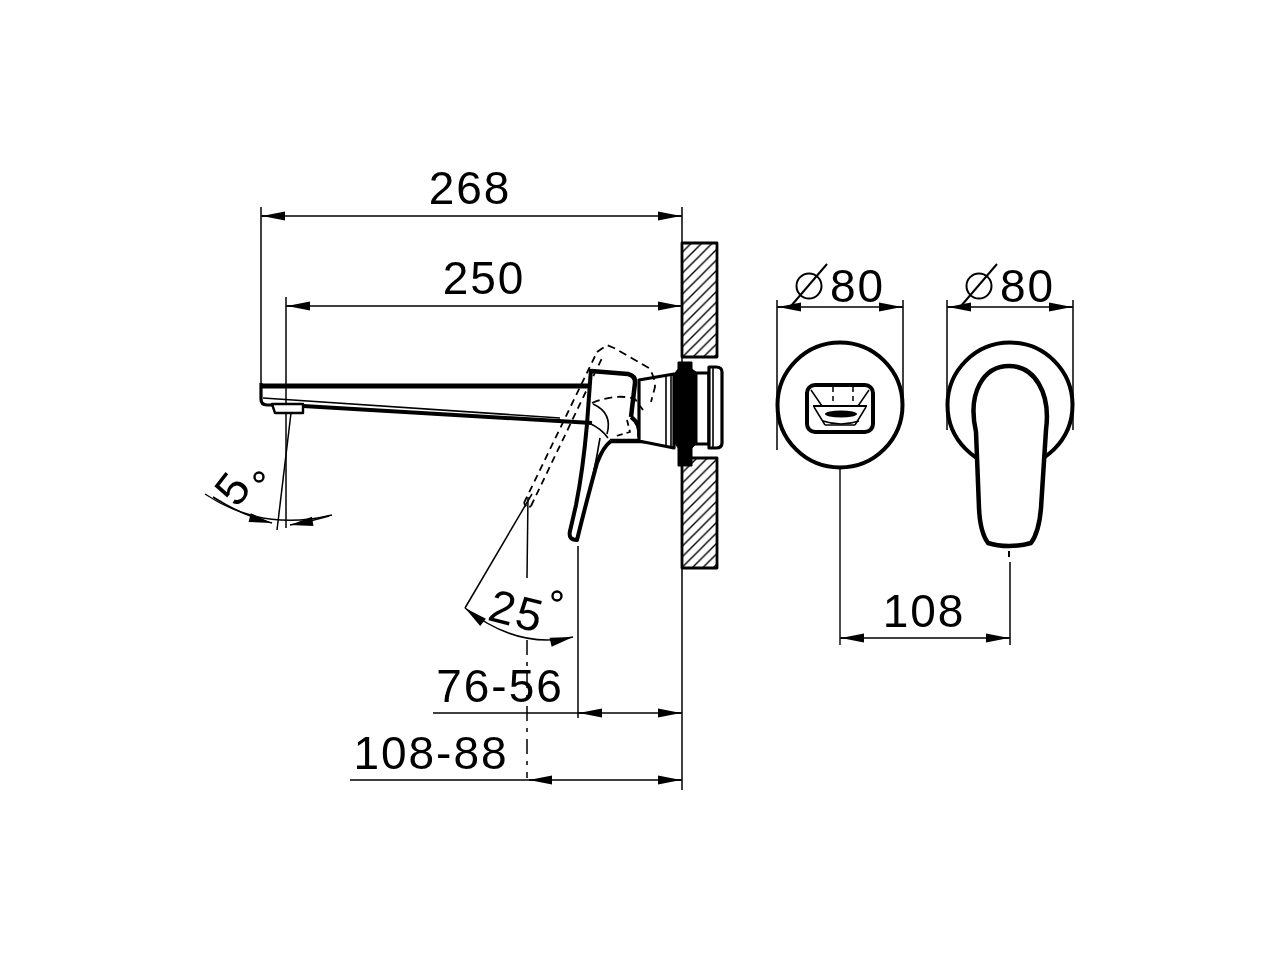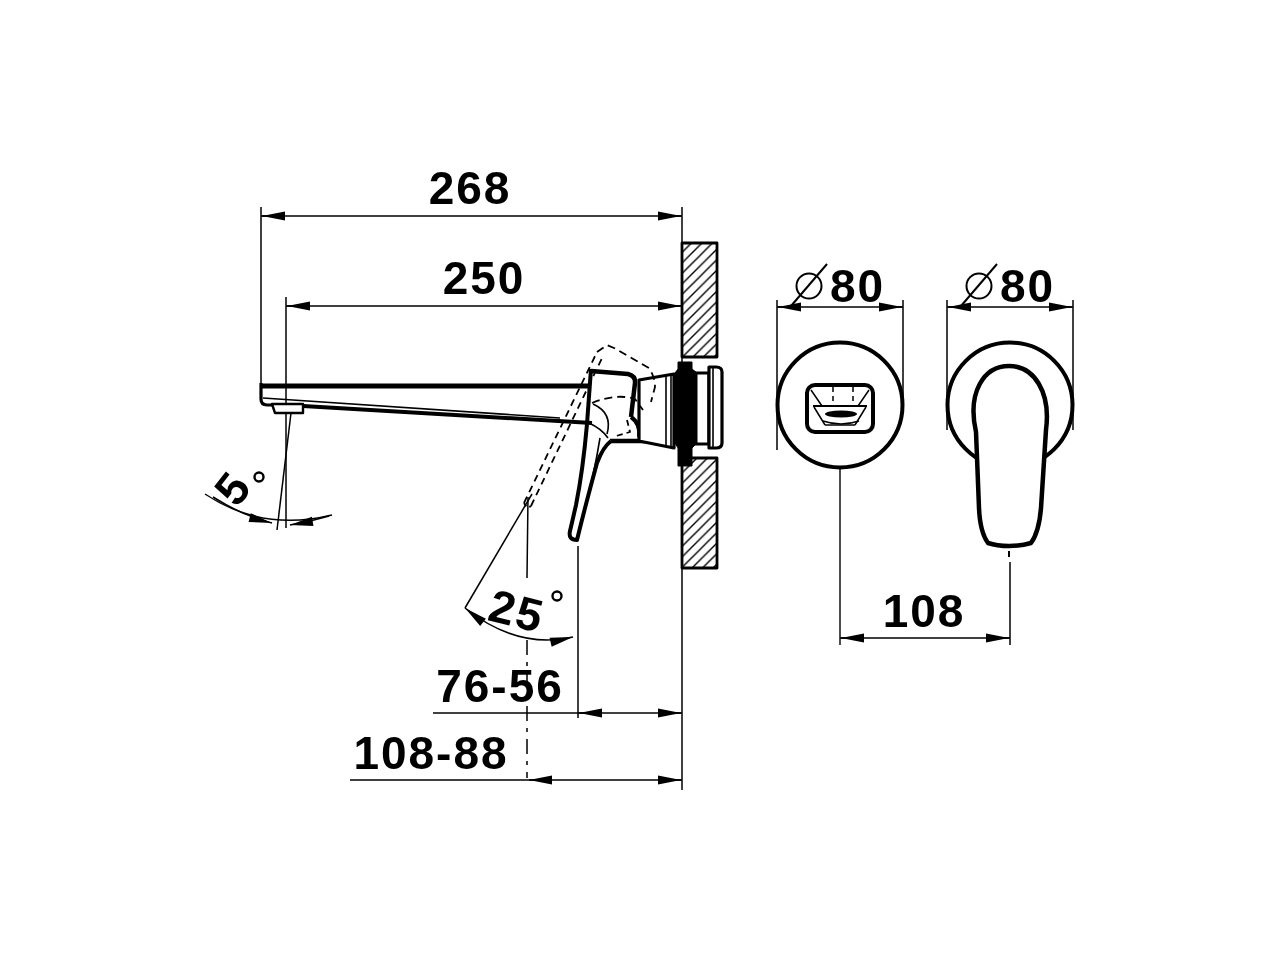--- a/index.html
+++ b/index.html
@@ -1,16 +1,16 @@
 <!DOCTYPE html>
 <html><head>
 <meta charset="utf-8">
 <style>
   html,body{margin:0;padding:0;background:#ffffff;}
-  .canvas{width:1280px;height:960px;background:#ffffff;position:relative;overflow:hidden;font-weight:bold;}
+  .canvas{width:1280px;height:960px;background:#ffffff;position:relative;overflow:hidden;}
   svg{display:block;shape-rendering:geometricPrecision;}
   text{font-family:"Liberation Sans","DejaVu Sans",sans-serif;font-size:46px;fill:#000;letter-spacing:2px;}
 </style>
 </head>
 <body>
 
 <div class="canvas">
 <svg width="1280" height="960" viewBox="0 0 1280 960">
   <defs>
     <marker id="arr" viewBox="-24 -6 25 12" refX="0" refY="0" markerWidth="25" markerHeight="12" markerUnits="userSpaceOnUse" orient="auto-start-reverse">

